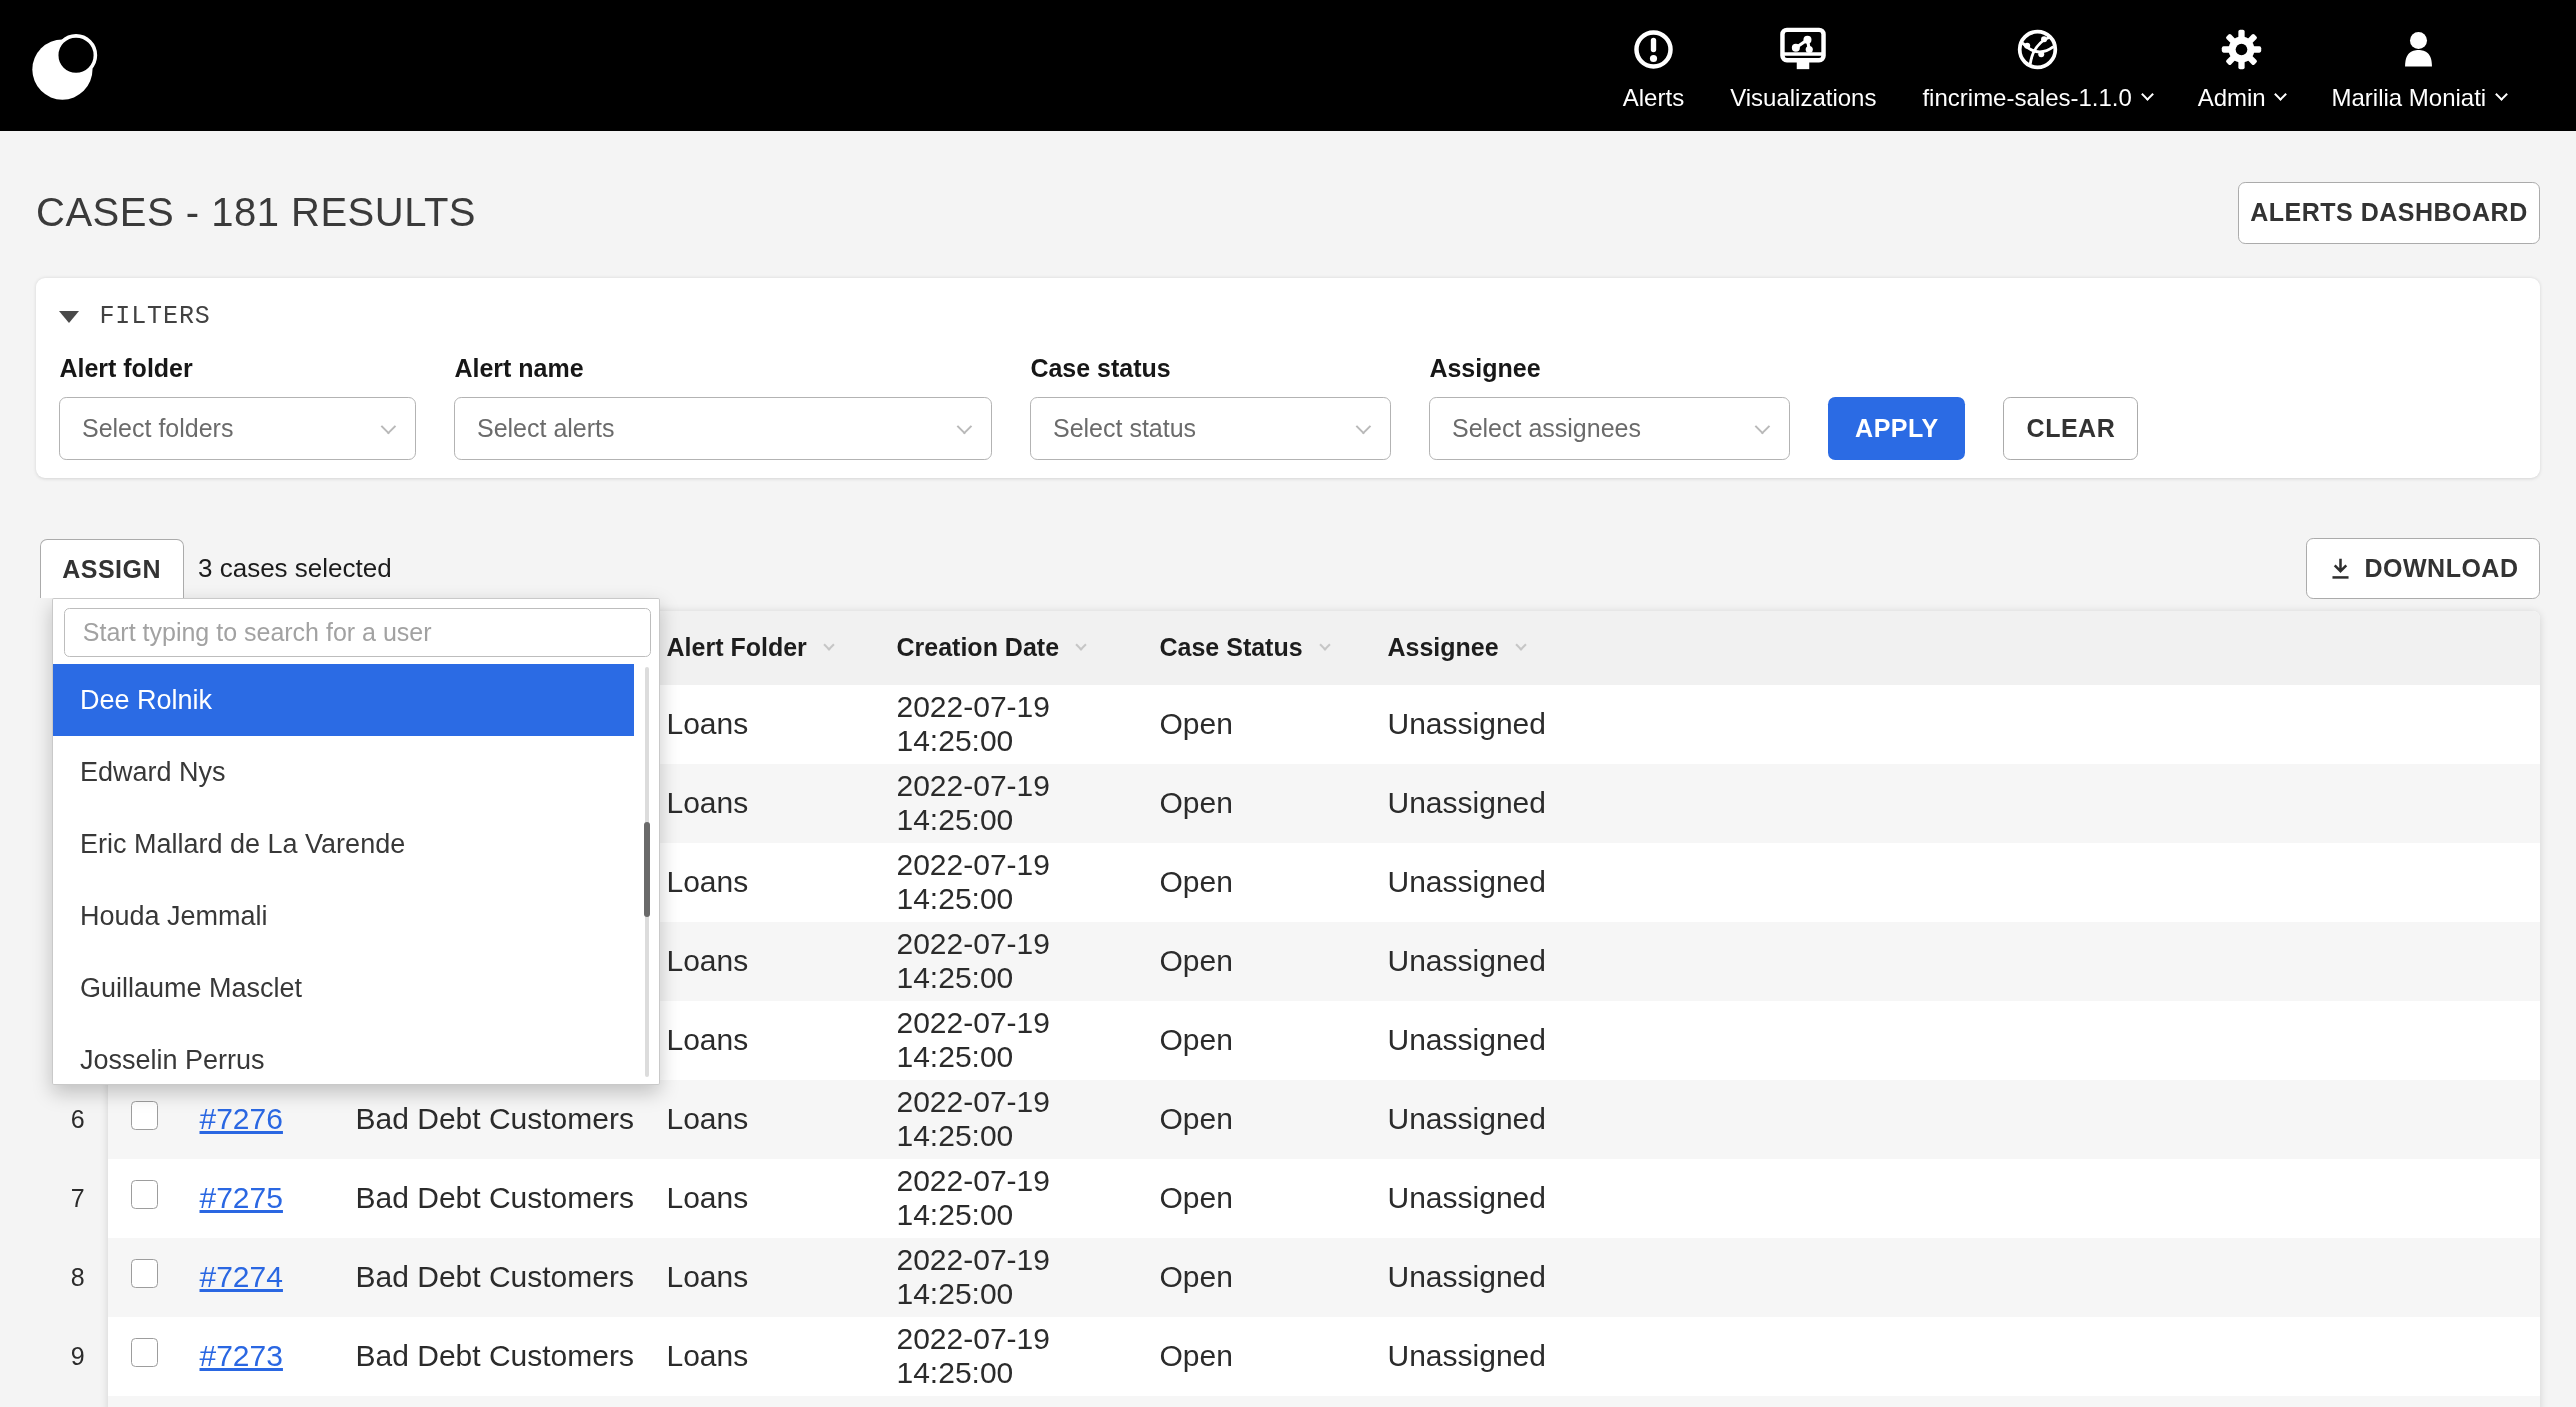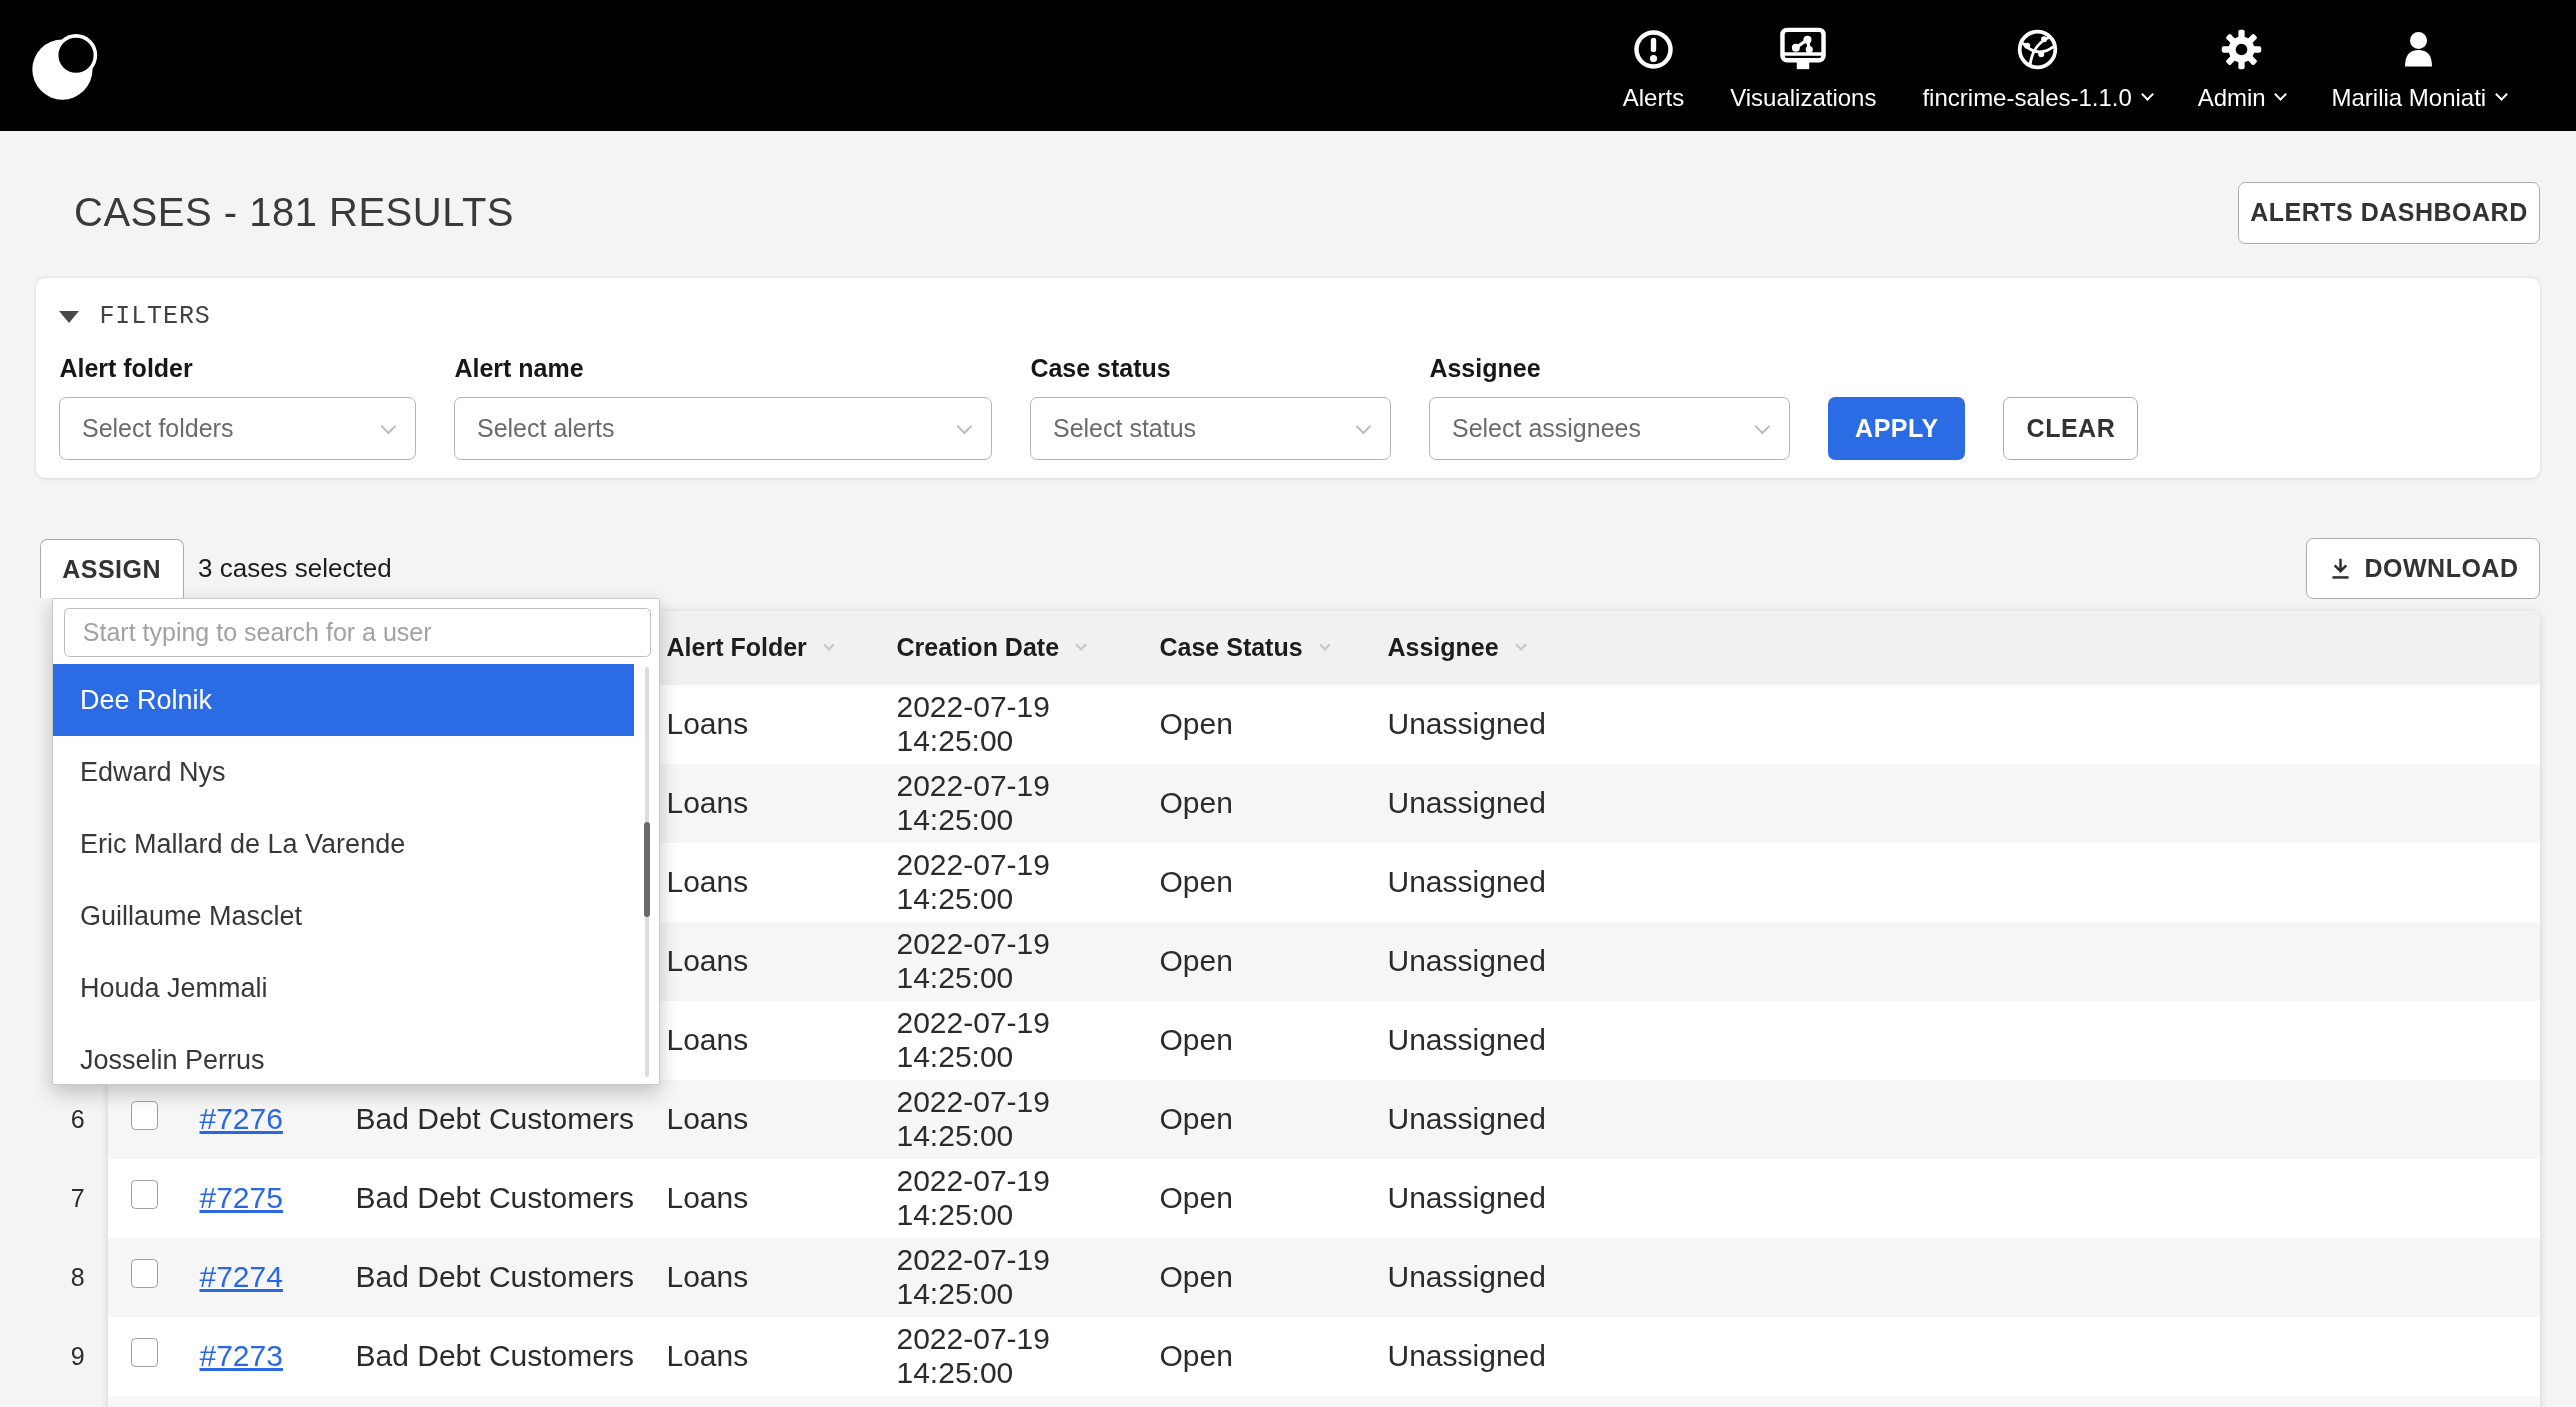--- a/index.html
+++ b/index.html
@@ -20,21 +20,21 @@
   .logo{width:86px;height:86px;margin-right:auto;}
   .nav-items{display:flex;gap:46px;align-items:center;}
   .nav-item{display:flex;flex-direction:column;align-items:center;cursor:pointer;padding-top:5.4px;}
   .nav-ico{height:50px;display:flex;align-items:center;justify-content:center;}
   .nav-label{color:#fff;font-size:24px;margin-top:9px;white-space:nowrap;display:flex;align-items:center;}
   .chev{display:inline-block;border-right:2.3px solid currentColor;border-bottom:2.3px solid currentColor;transform:rotate(45deg);}
   .nav-chev{width:9px;height:9px;color:#fff;margin-left:10.8px;margin-top:-7.2px;}
   
   .main{padding:0 36px;}
   .page-header{margin-top:50px;height:63px;display:flex;justify-content:space-between;align-items:center;}
-  .page-title{font-size:40px;font-weight:500;color:#3a3a3a;letter-spacing:0.5px;margin-left:38px;}
+  .page-title{font-size:40px;font-weight:500;color:#3a3a3a;letter-spacing:0.5px;}
   .btn{background:#fff;border:1.8px solid #ababab;border-radius:7.2px;font-size:25px;font-weight:600;color:#333;
        display:flex;align-items:center;justify-content:center;cursor:pointer;letter-spacing:0.5px;font-family:inherit;}
   .btn-dashboard{width:302px;height:62px;}
   
   .filters{margin-top:34px;height:200px;background:#fff;border-radius:9px;box-shadow:0 0.9px 3.6px rgba(0,0,0,.13);padding:23.4px;}
   .filters-head{display:flex;align-items:center;gap:20px;height:31px;cursor:pointer;width:207px;font-family:Liberation Mono, monospace;}
   .tri-down{width:0;height:0;border-left:10px solid transparent;border-right:10px solid transparent;border-top:12.6px solid #4a4a4a;}
   .filters-title{font-size:25px;color:#424242;letter-spacing:0.9px;}
   .filters-row{margin-top:21.6px;display:flex;align-items:flex-end;gap:38px;}
   .field .f-label{font-size:25px;font-weight:700;color:#171717;margin-bottom:14.4px;}
@@ -350,20 +350,20 @@
   </div>
 
 </div>
 
 <div class="dropdown">
   <input class="dd-search" type="text" placeholder="Start typing to search for a user" style="">
   <div class="dd-list" id="user-list">
       <div class="u-item selected">Dee Rolnik</div>
       <div class="u-item">Edward Nys</div>
       <div class="u-item">Eric Mallard de La Varende</div>
+      <div class="u-item">Houda Jemmali</div>
       <div class="u-item">Guillaume Masclet</div>
-      <div class="u-item">Houda Jemmali</div>
       <div class="u-item">Josselin Perrus</div>
     </div>
   <div class="dd-track"></div>
   <div class="dd-thumb"></div>
 </div>
 
 
 </body></html>

